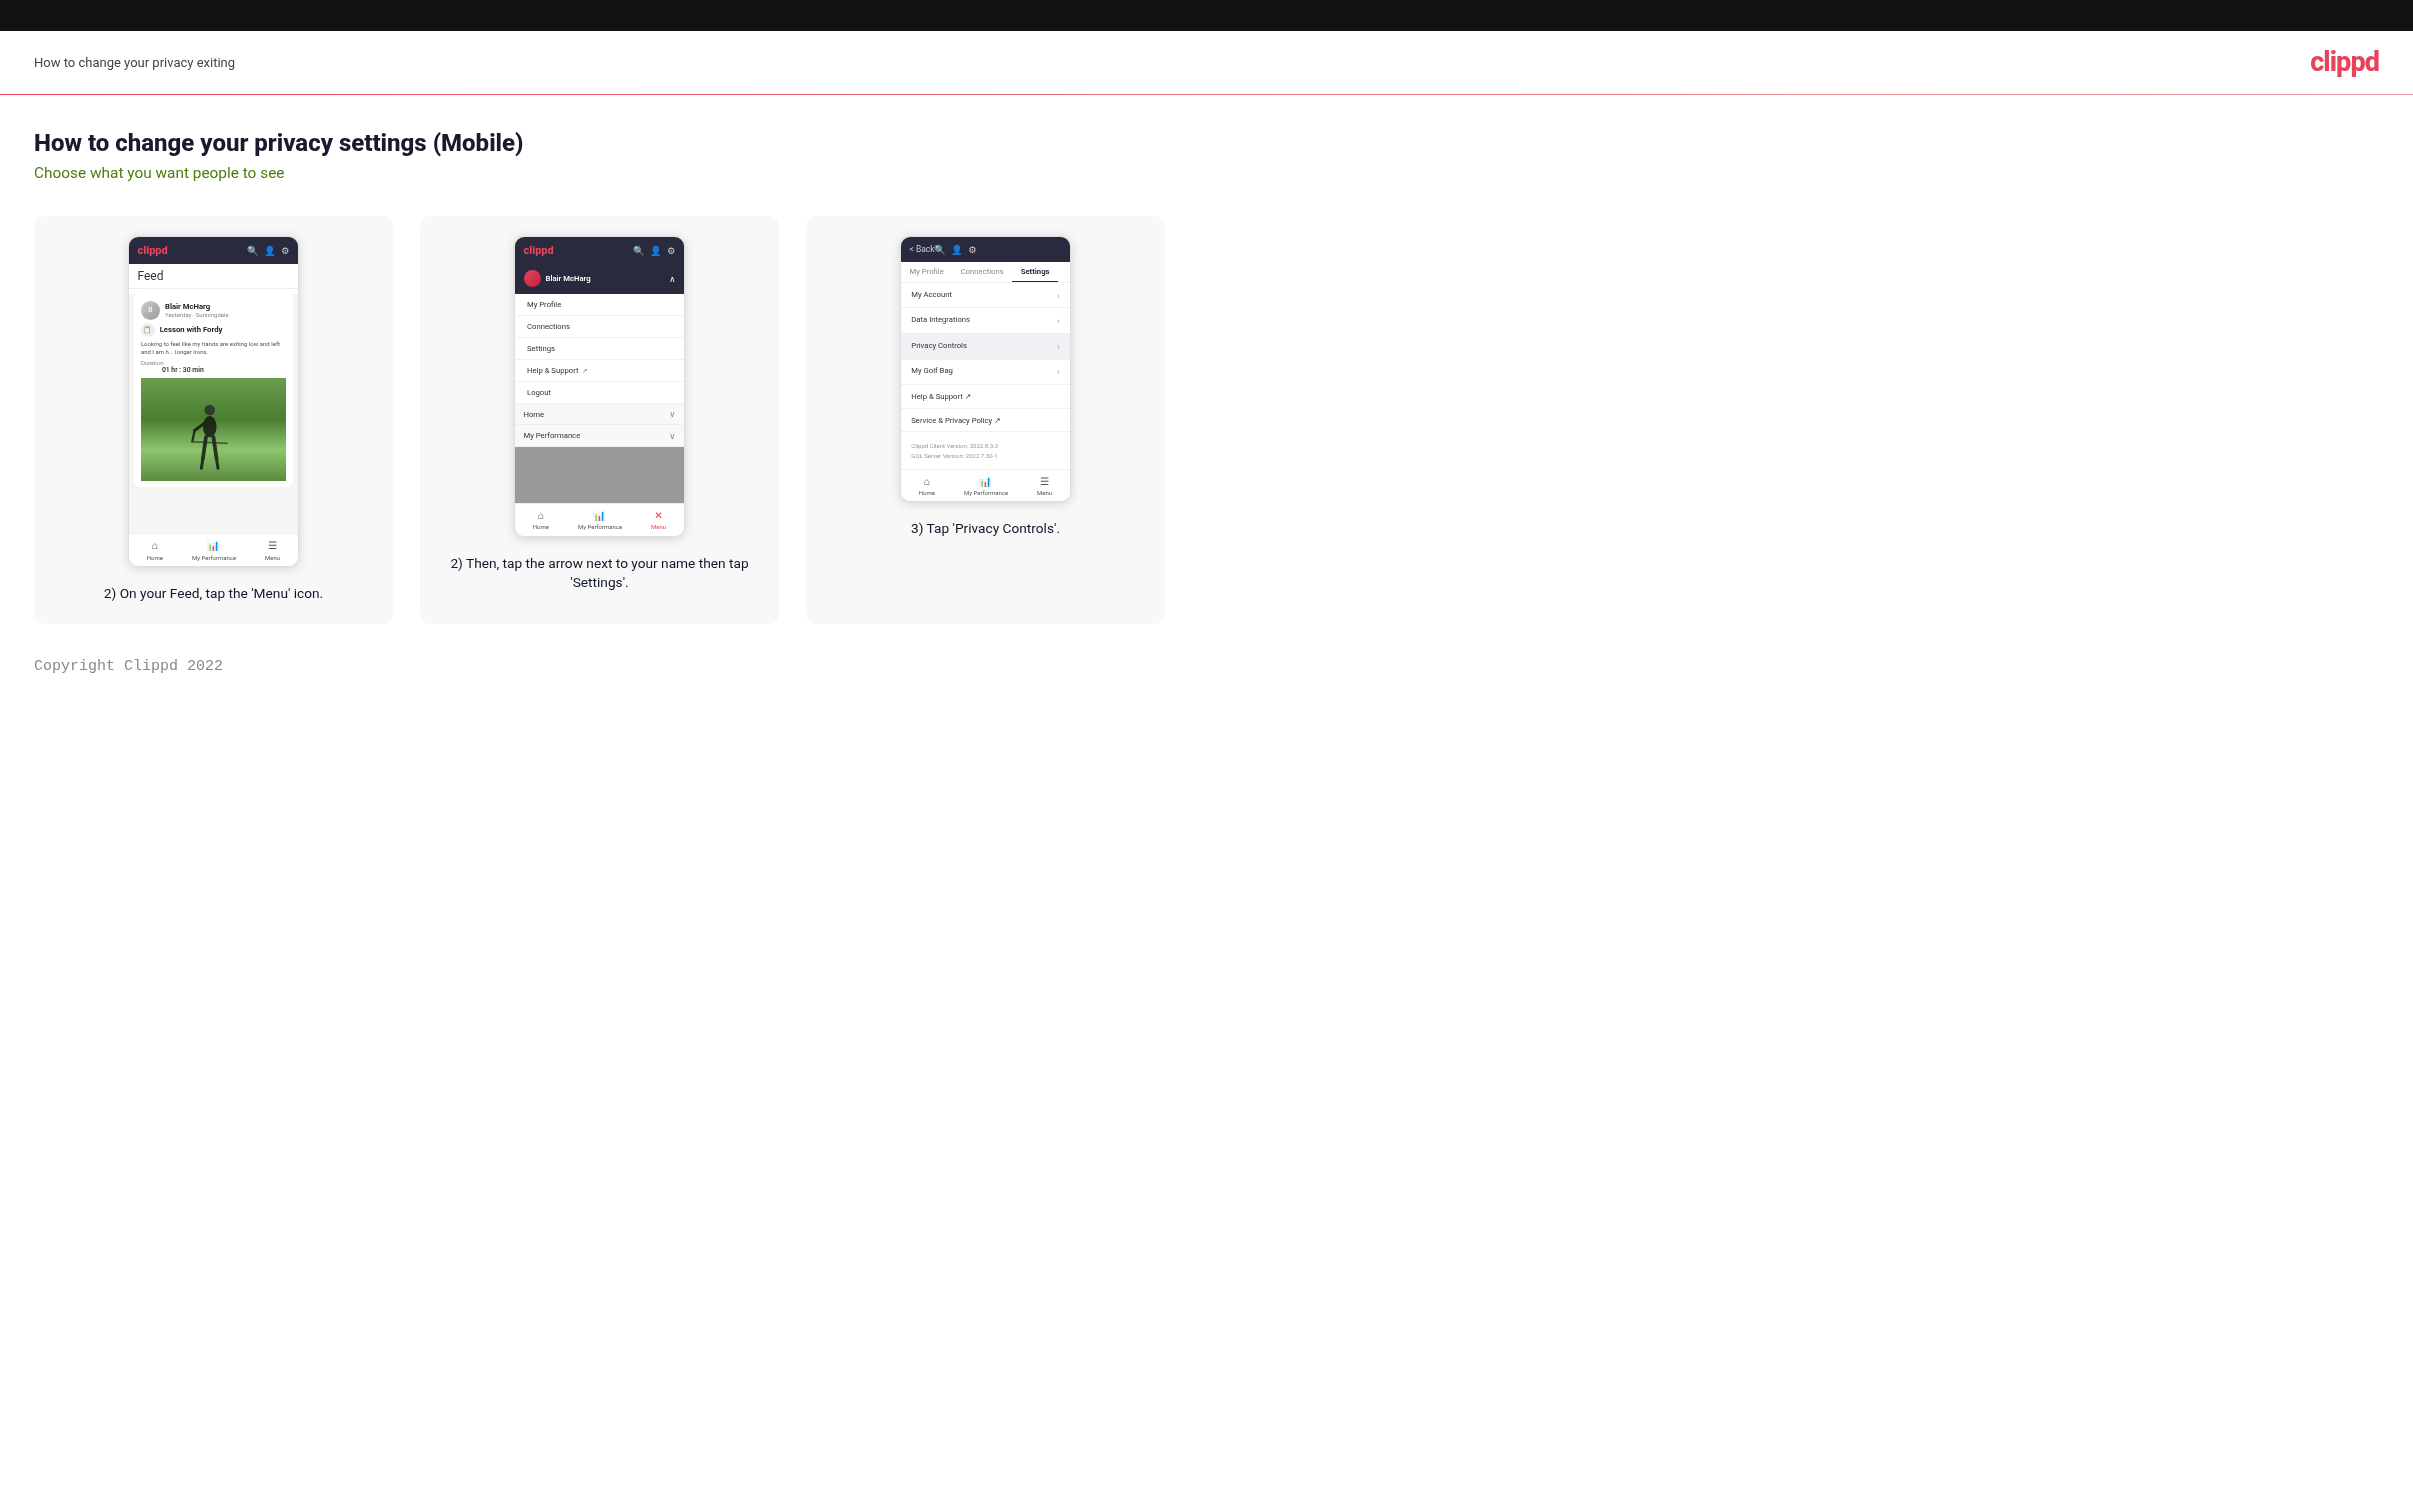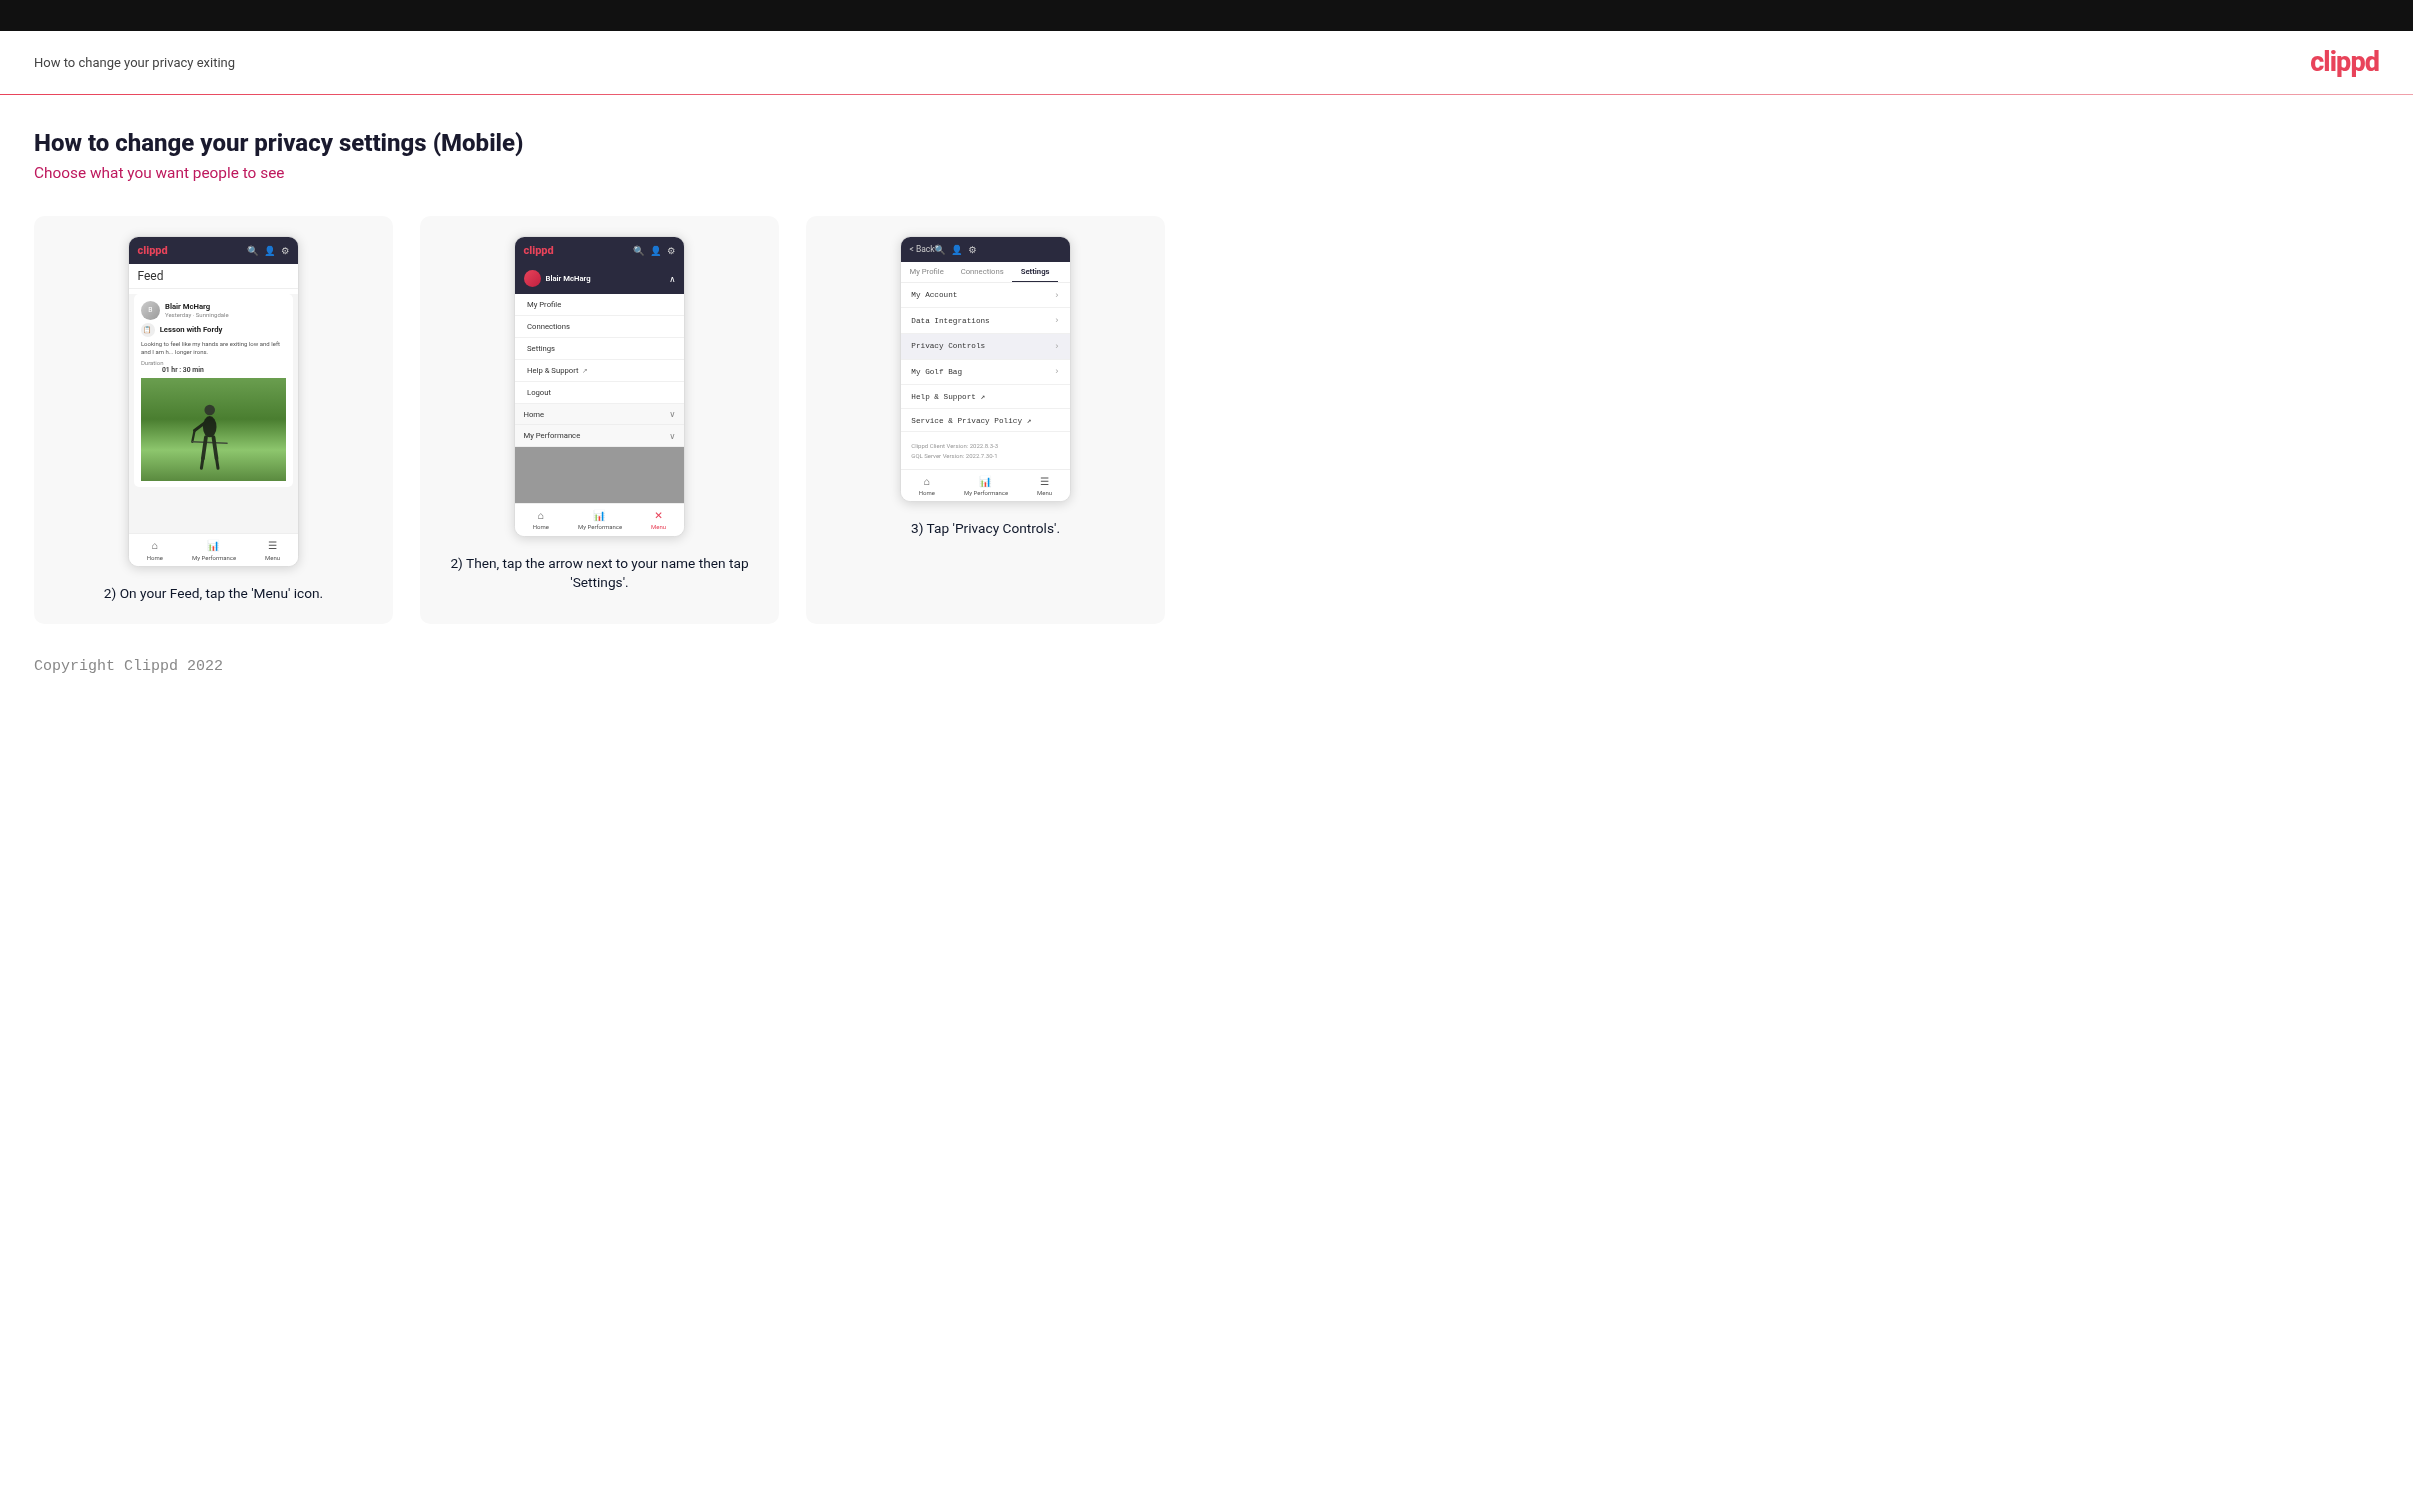--- a/index.html
+++ b/index.html
@@ -46,21 +46,21 @@
 
     .page-title {
       font-size: 24px;
       font-weight: 800;
       color: #1a1a2e;
       margin-bottom: 6.8px;
     }
 
     .page-subtitle {
       font-size: 15.4px;
-      color: #be185d;
+      color: #4d7c0f;
       margin-bottom: 34px;
     }
 
     
     .cards-container {
       display: flex;
       gap: 27px;
       justify-content: flex-start;
     }
 
@@ -369,23 +369,21 @@
     .settings-list {
       background: #fff;
     }
 
     .settings-item {
       padding: 6.8px 10.3px;
       font-size: 7.7px;
       color: #333;
       border-bottom: 0.9px solid #f0f0f0;
       display: flex;
-      align-items: center;
       justify-content: space-between;
-      font-family: Liberation Mono, monospace;
     }
 
     .settings-item.highlighted {
       background: #f0f0f5;
     }
 
     .settings-item .arrow {
       color: #aaa;
       font-size: 9.4px;
     }

